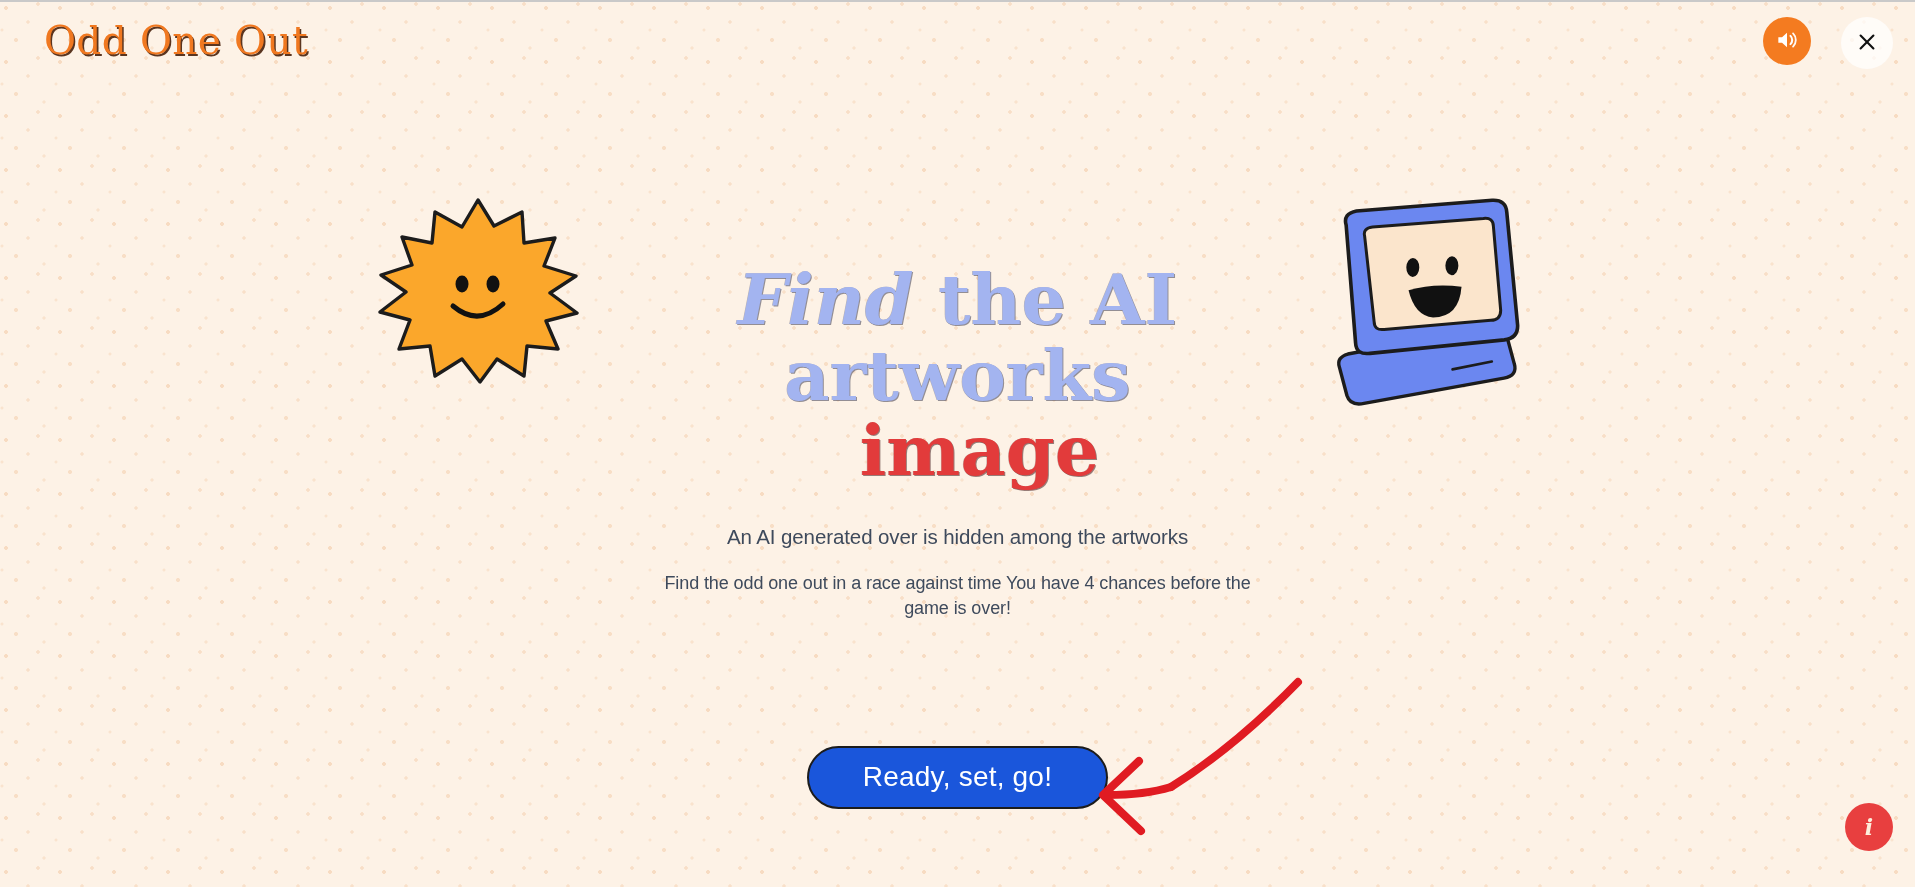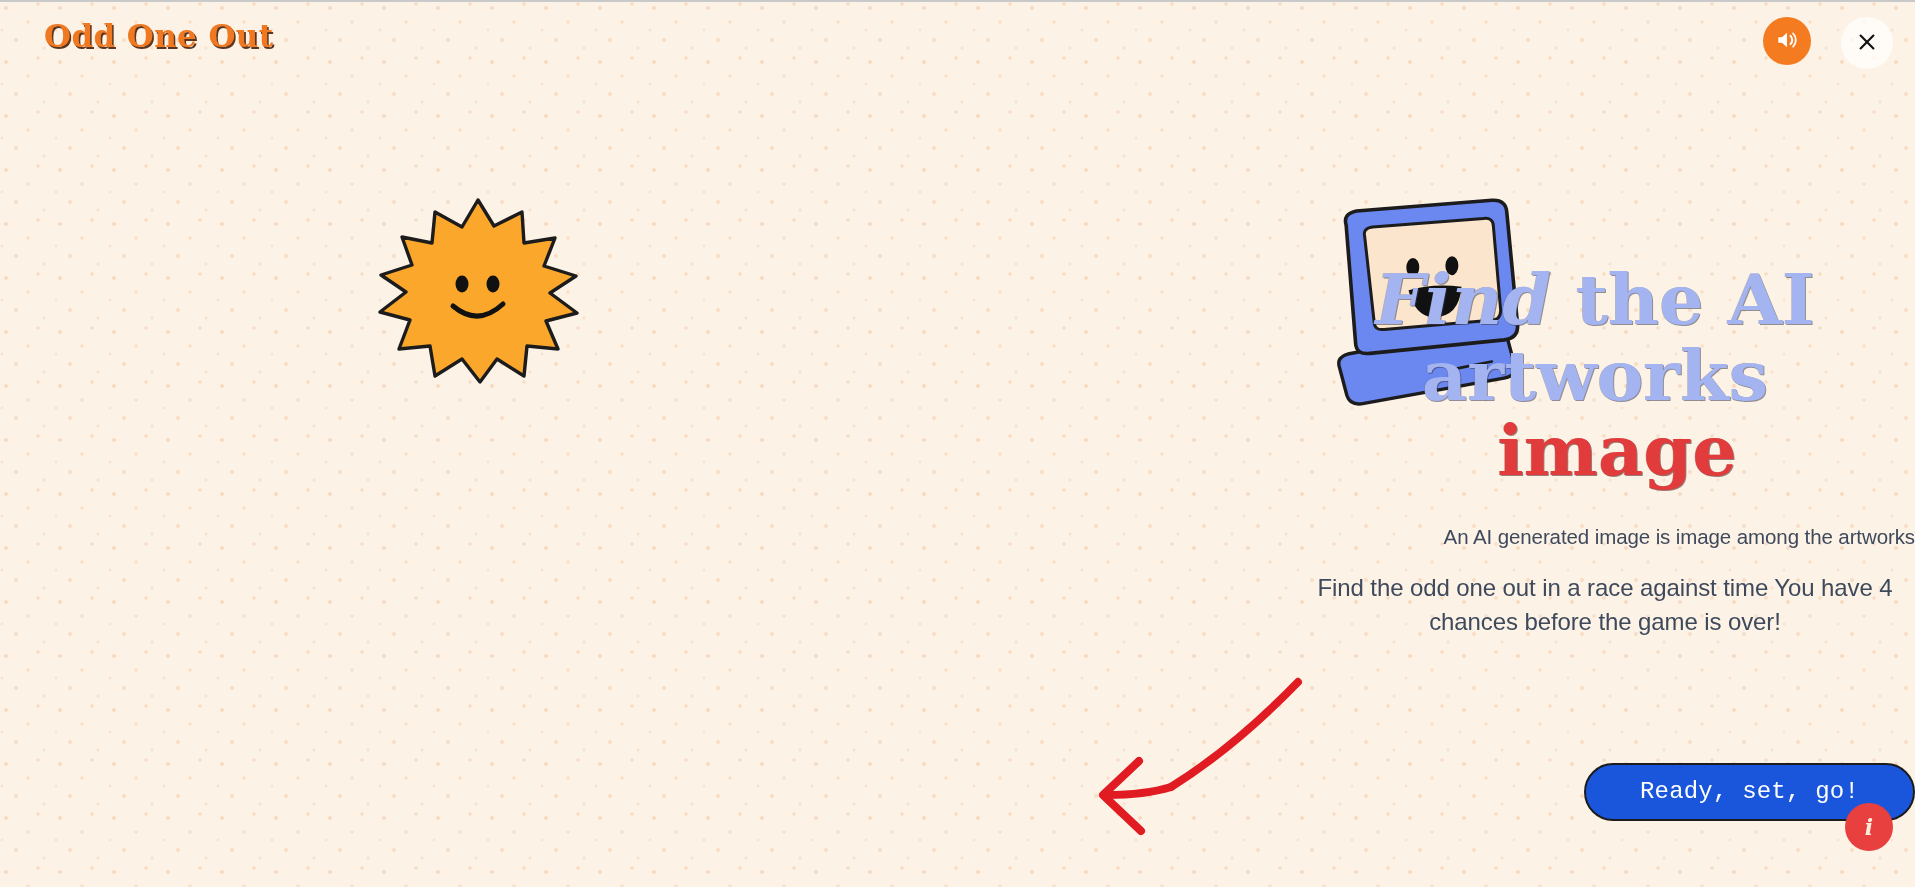--- a/index.html
+++ b/index.html
@@ -41,22 +41,22 @@
     background: #C9C9C9;
     z-index: 60;
   }
 
   
   #app-title {
     position: absolute;
     left: 44px;
     top: 18px;
     font-family: "DejaVu Serif", serif;
-    font-weight: 700;
-    font-size: 31px;
+    font-weight: 400;
+    font-size: 39px;
     letter-spacing: 0.4px;
     color: #F07820;
     text-shadow: 1.6px 1.6px 0 #5a3520;
     user-select: none;
     z-index: 30;
   }
 
   #sound-button {
     position: absolute;
     right: 104px;
@@ -109,21 +109,21 @@
   }
 
   
   #center-stack {
     position: absolute;
     left: 0;
     right: 0;
     top: 262px;
     display: flex;
     flex-direction: column;
-    align-items: flex-end;
+    align-items: center;
     z-index: 20;
   }
 
   #headline {
     font-family: "DejaVu Serif", serif;
     font-size: 70px;
     line-height: 1.08;
     font-weight: 700;
     text-align: center;
     color: #A3B4F0;
@@ -147,37 +147,37 @@
   #subtitle-primary {
     margin-top: 36px;
     font-size: 20.5px;
     color: #3E4A5C;
     text-align: center;
     letter-spacing: -0.1px;
   }
 
   #subtitle-secondary {
     margin-top: 22px;
-    font-size: 24px;
+    font-size: 18px;
     color: #3E4A5C;
     text-align: center;
     line-height: 1.42;
     max-width: 620px;
     letter-spacing: -0.1px;
   }
 
   #start-button {
     margin-top: 124px;
     background: #1A56DB;
     color: #FFFFFF;
     border: 2px solid #1c1c1c;
     border-radius: 40px;
     padding: 14px 54px;
-    font-family: Liberation Mono, monospace;
-    font-size: 24px;
+    font-family: Liberation Sans, sans-serif;
+    font-size: 28px;
     letter-spacing: 0.2px;
     cursor: pointer;
     line-height: 1.1;
   }
 
   
   #pointer-arrow {
     position: absolute;
     left: 1085px;
     top: 655px;
@@ -269,21 +269,21 @@
         <ellipse cx="138" cy="73" rx="6.5" ry="9.5" fill="#111111" transform="rotate(8 138 73)"></ellipse>
         <path d="M92 92 Q117 88 145 95 Q139 125 113 122 Q95 118 92 92 Z" fill="#111111"></path>
       </g>
     </svg>
   </div>
 
   <div id="center-stack">
 
     <h1 id="headline"><span class="italic-word">Find</span><span> the AI</span><br><span>artworks </span><span class="accent-word">image</span></h1>
 
-    <p id="subtitle-primary">An AI generated image is image among the artworks</p>
+    <p id="subtitle-primary">An AI generated over is hidden among the artworks</p>
 
     <p id="subtitle-secondary">Find the odd one out in a race against time You have 4 chances before the game is over!</p>
 
     <button id="start-button">Ready, set, go!</button>
   </div>
 
   <div id="pointer-arrow">
     <svg viewBox="0 0 230 215" width="230" height="215" aria-hidden="true">
       <path d="M213 27 Q150 92 86 132" fill="none" stroke="#E01B22" stroke-width="8" stroke-linecap="round"></path>
       <path d="M86 132 Q60 140 22 140" fill="none" stroke="#E01B22" stroke-width="8" stroke-linecap="round"></path>

